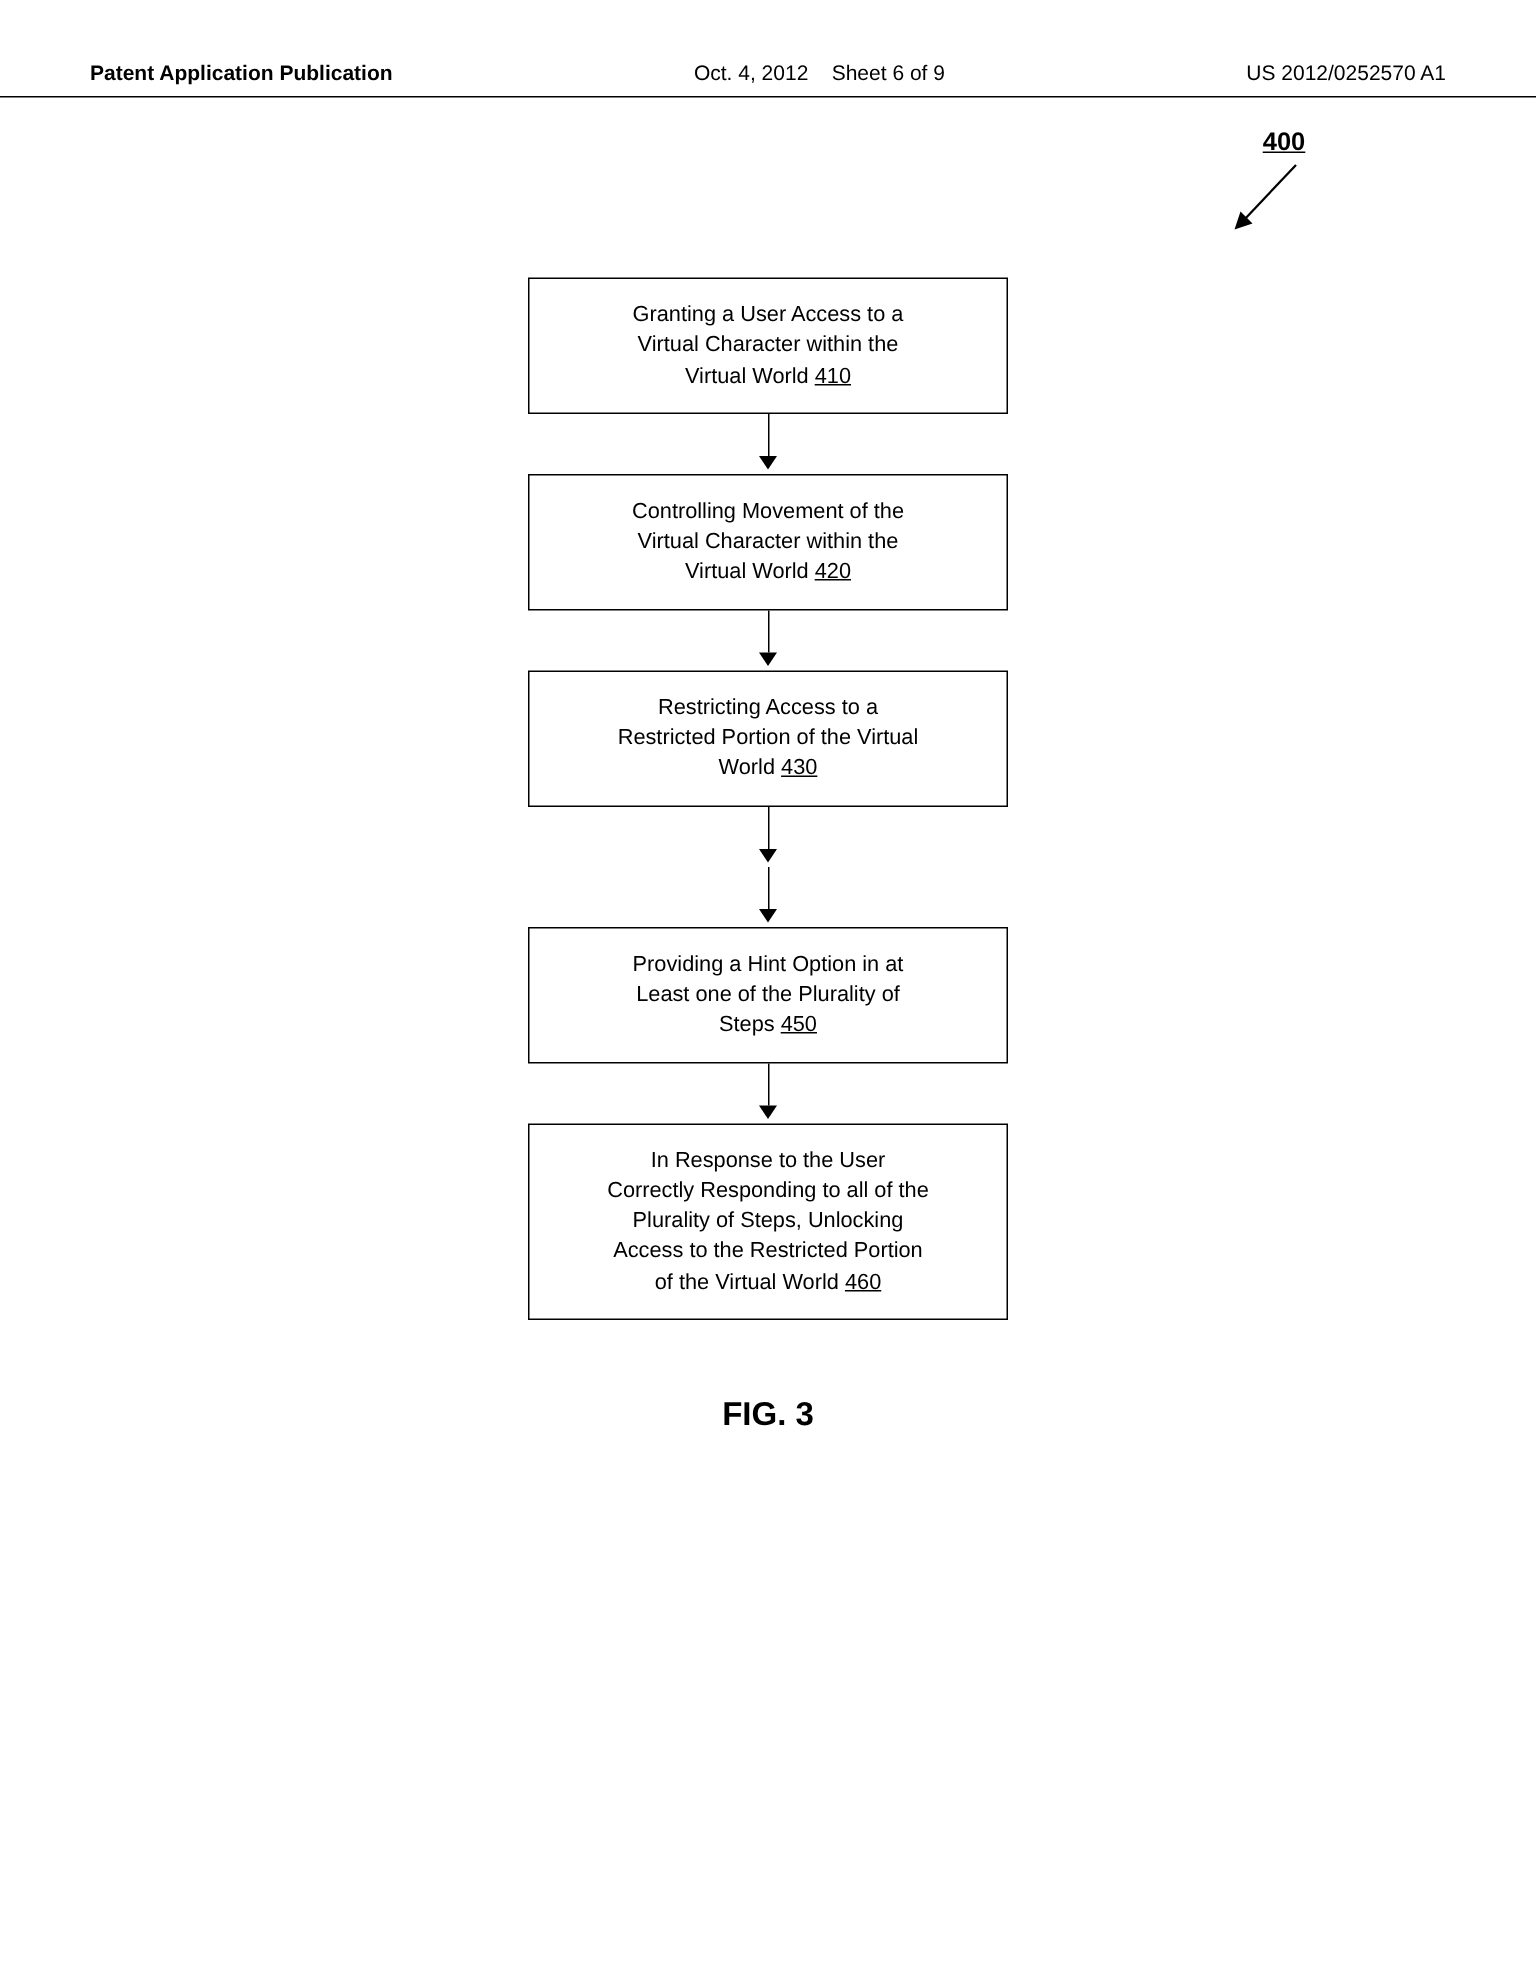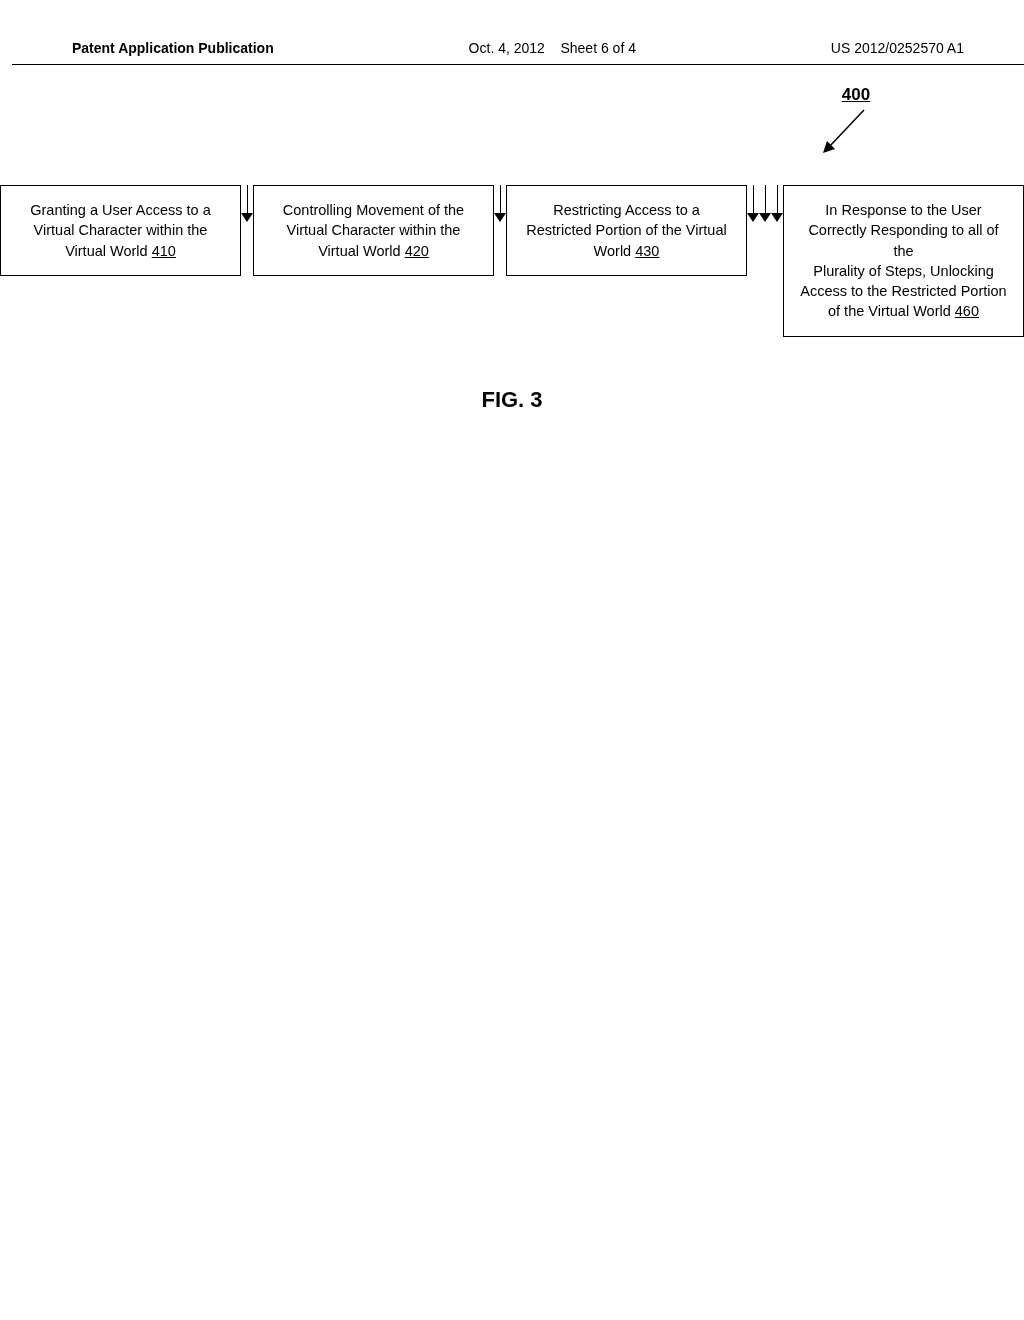--- a/index.html
+++ b/index.html
@@ -21,21 +21,20 @@
     }
 
     
     .header {
       display: flex;
       justify-content: space-between;
       align-items: flex-start;
       padding: 40px 60px 0 60px;
       border-bottom: 1px solid #000;
       padding-bottom: 8px;
-      margin-left: 12px;
     }
 
     .header-left {
       font-size: 14px;
       font-weight: bold;
       color: #000;
     }
 
     .header-center {
       font-size: 14px;
@@ -54,22 +53,22 @@
       display: flex;
       flex-direction: column;
       align-items: center;
       padding-top: 60px;
       position: relative;
     }
 
     
     .flowchart {
       display: flex;
-      flex-direction: row;
-      align-items: flex-start;
+      flex-direction: column;
+      align-items: center;
       margin-top: 60px;
       width: 100%;
     }
 
     
     .flow-box {
       border: 1px solid #000;
       width: 320px;
       padding: 14px 16px;
       text-align: center;
@@ -121,21 +120,21 @@
   </style>
 </head>
 <body>
 
 <div class="page">
 
   <div class="header">
     <div class="header-left">Patent Application Publication</div>
     <div class="header-center">
       <span>Oct. 4, 2012</span>&nbsp;&nbsp;&nbsp;
-      <span>Sheet 6 of 4</span>
+      <span>Sheet 6 of 9</span>
     </div>
     <div class="header-right">US 2012/0252570 A1</div>
   </div>
 
   <div class="main-content">
 
     <div style="position:absolute; top:20px; right:145px; display:flex; flex-direction:column; align-items:center;">
       <span style="font-size:17px; font-weight:bold; text-decoration:underline; color:#000; margin-left:24px;">400</span>
       <svg width="70" height="55" style="display:block;">
 
@@ -161,20 +160,23 @@
 
       <div class="flow-box">
         <span>Restricting Access to a<br>Restricted Portion of the Virtual<br>World <span class="ref-num">430</span></span>
       </div>
 
       <div class="flow-arrow"></div>
 
 
       <div class="flow-arrow"></div>
 
+      <div class="flow-box">
+        <span>Providing a Hint Option in at<br>Least one of the Plurality of<br>Steps <span class="ref-num">450</span></span>
+      </div>
 
       <div class="flow-arrow"></div>
 
       <div class="flow-box">
         <span>In Response to the User<br>Correctly Responding to all of the<br>Plurality of Steps, Unlocking<br>Access to the Restricted Portion<br>of the Virtual World <span class="ref-num">460</span></span>
       </div>
 
     </div>
 
     <div class="fig-label">FIG. 3</div>

